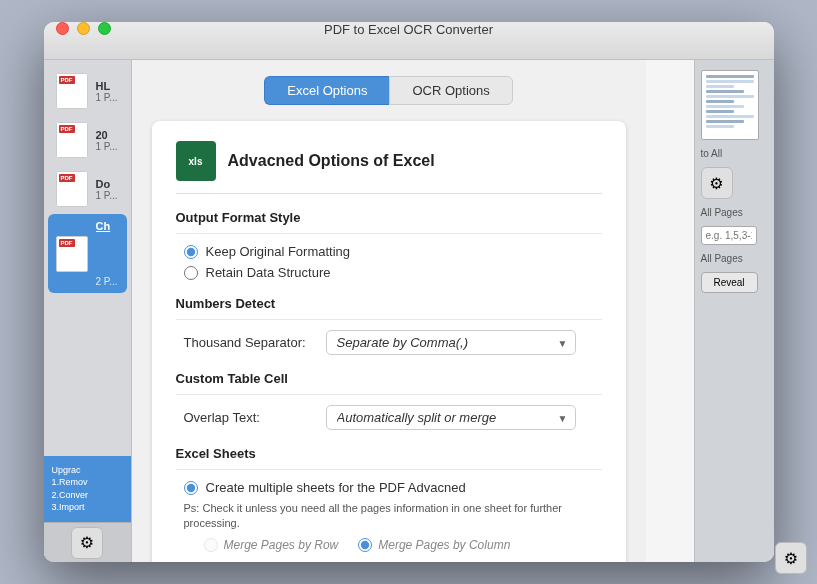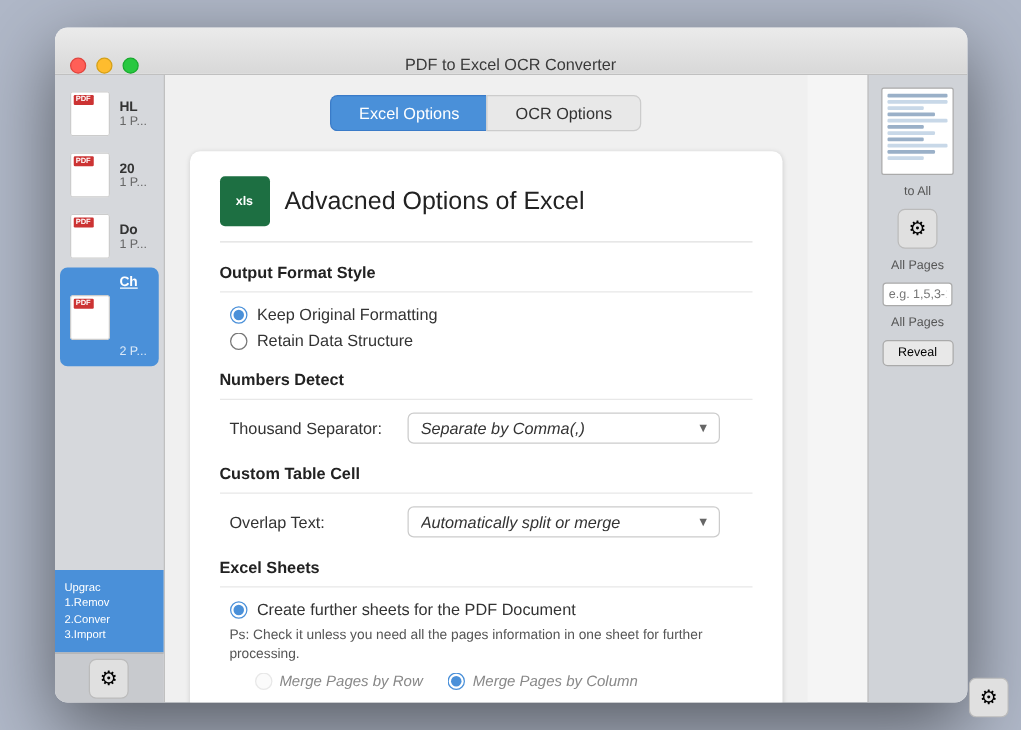--- a/index.html
+++ b/index.html
@@ -24,21 +24,21 @@
       flex-direction: column;
       overflow: hidden;
       position: relative;
     }
 
     .titlebar {
       height: 38px;
       background: linear-gradient(180deg, #ebebeb 0%, #d8d8d8 100%);
       border-radius: 10px 10px 0 0;
       display: flex;
-      align-items: flex-end;
+      align-items: flex-start;
       justify-content: center;
       position: relative;
       border-bottom: 1px solid #c0c0c0;
       flex-shrink: 0;
     }
 
     .traffic-lights {
       position: absolute;
       left: 12px;
       display: flex;
@@ -254,22 +254,22 @@
       display: flex;
       align-items: center;
       justify-content: center;
       color: white;
       font-size: 11px;
       font-weight: bold;
       flex-shrink: 0;
     }
 
     .panel-title {
-      font-size: 20px;
-      font-weight: 400;
+      font-size: 16px;
+      font-weight: 700;
       color: #222;
     }
 
     .section {
       margin-bottom: 16px;
     }
 
     .section-title {
       font-size: 13px;
       font-weight: 700;
@@ -384,21 +384,21 @@
       opacity: 0.5;
     }
 
     
     .right-panel {
       width: 80px;
       background: #d0d3d8;
       border-left: 1px solid #c0c0c0;
       display: flex;
       flex-direction: column;
-      align-items: center;
+      align-items: flex-start;
       padding: 10px 6px;
       gap: 8px;
       margin-left: 48px;
     }
 
     .preview-thumb {
       width: 58px;
       height: 70px;
       background: white;
       border: 1px solid #aaa;
@@ -609,21 +609,21 @@
               </div>
             </div>
           </div>
 
           <div class="section">
             <div class="section-title">Excel Sheets</div>
             <hr class="section-divider">
             <div class="radio-group">
               <label class="radio-option">
                 <input type="radio" class="radio-input" name="excel_sheets" checked="" style="">
-                <span class="radio-label">Create further sheets for the PDF Document</span>
+                <span class="radio-label">Create multiple sheets for the PDF Advacned</span>
               </label>
             </div>
             <p class="note-text">Ps: Check it unless you need all the pages information in one sheet for further processing.</p>
             <div class="merge-options">
               <label class="merge-option">
                 <input type="radio" class="radio-input" name="merge_pages" disabled="" style="">
                 <span class="merge-label">Merge Pages by Row</span>
               </label>
               <label class="merge-option">
                 <input type="radio" class="radio-input" name="merge_pages" checked="" style="">

